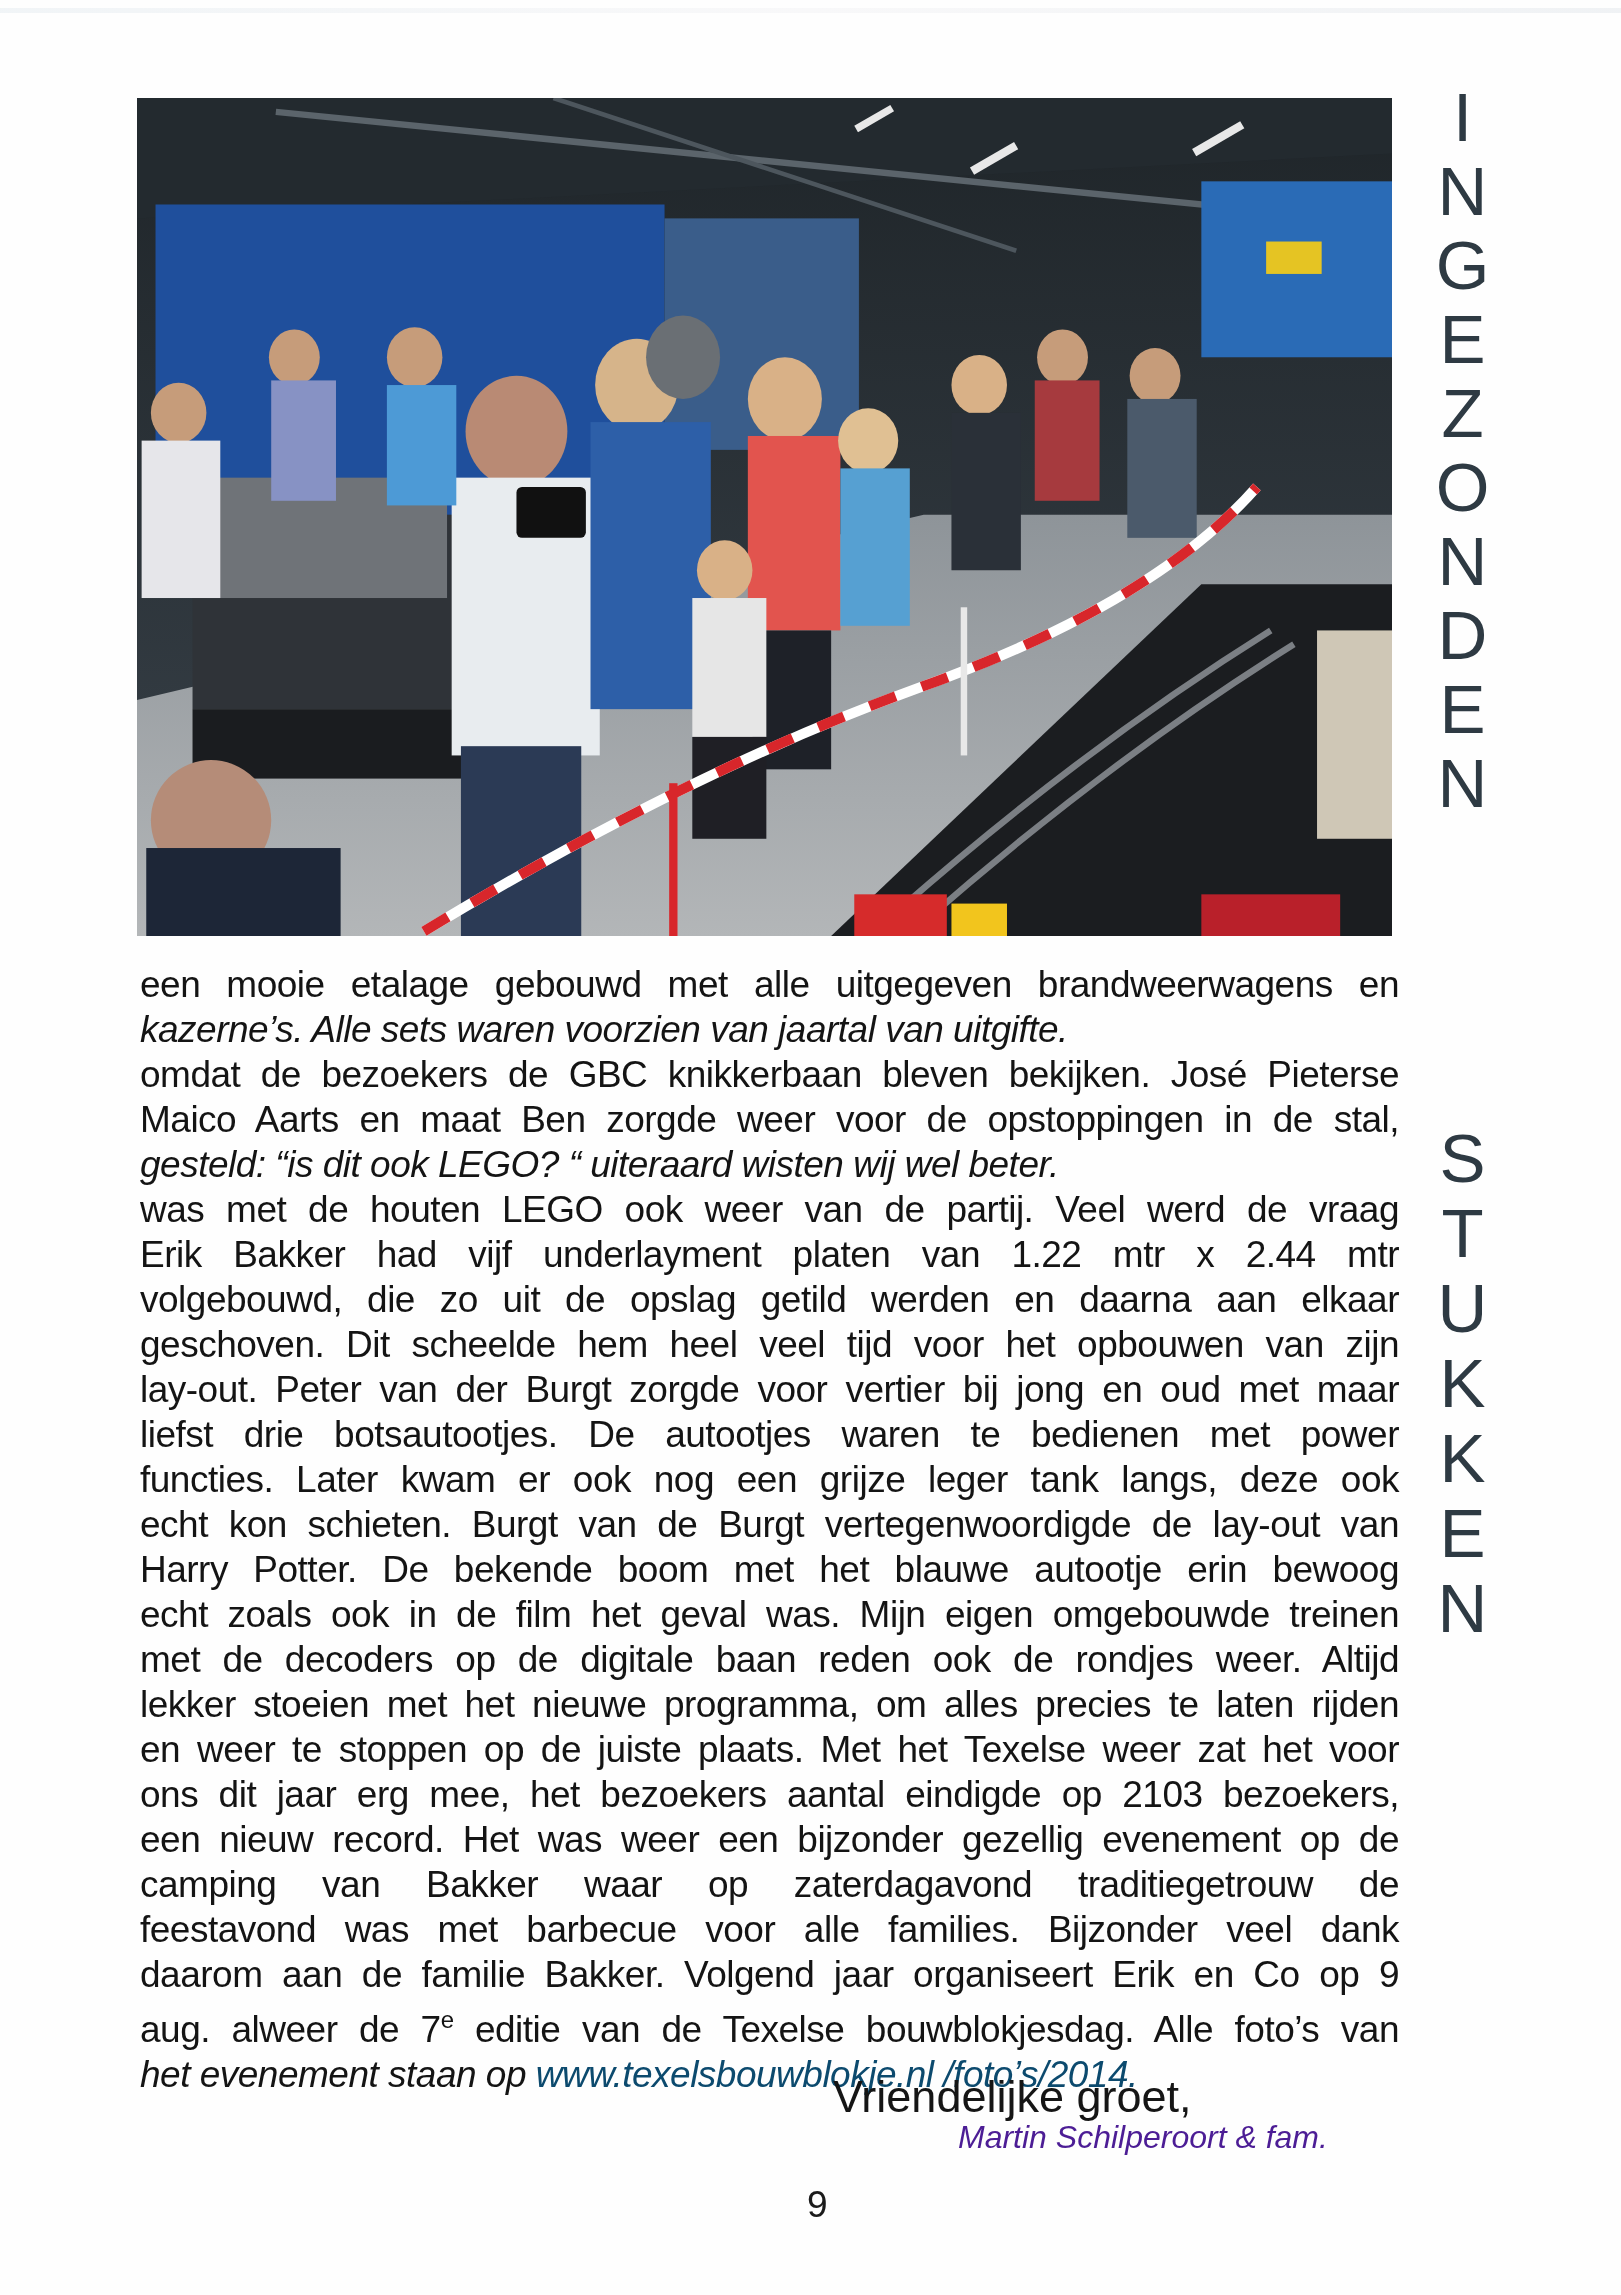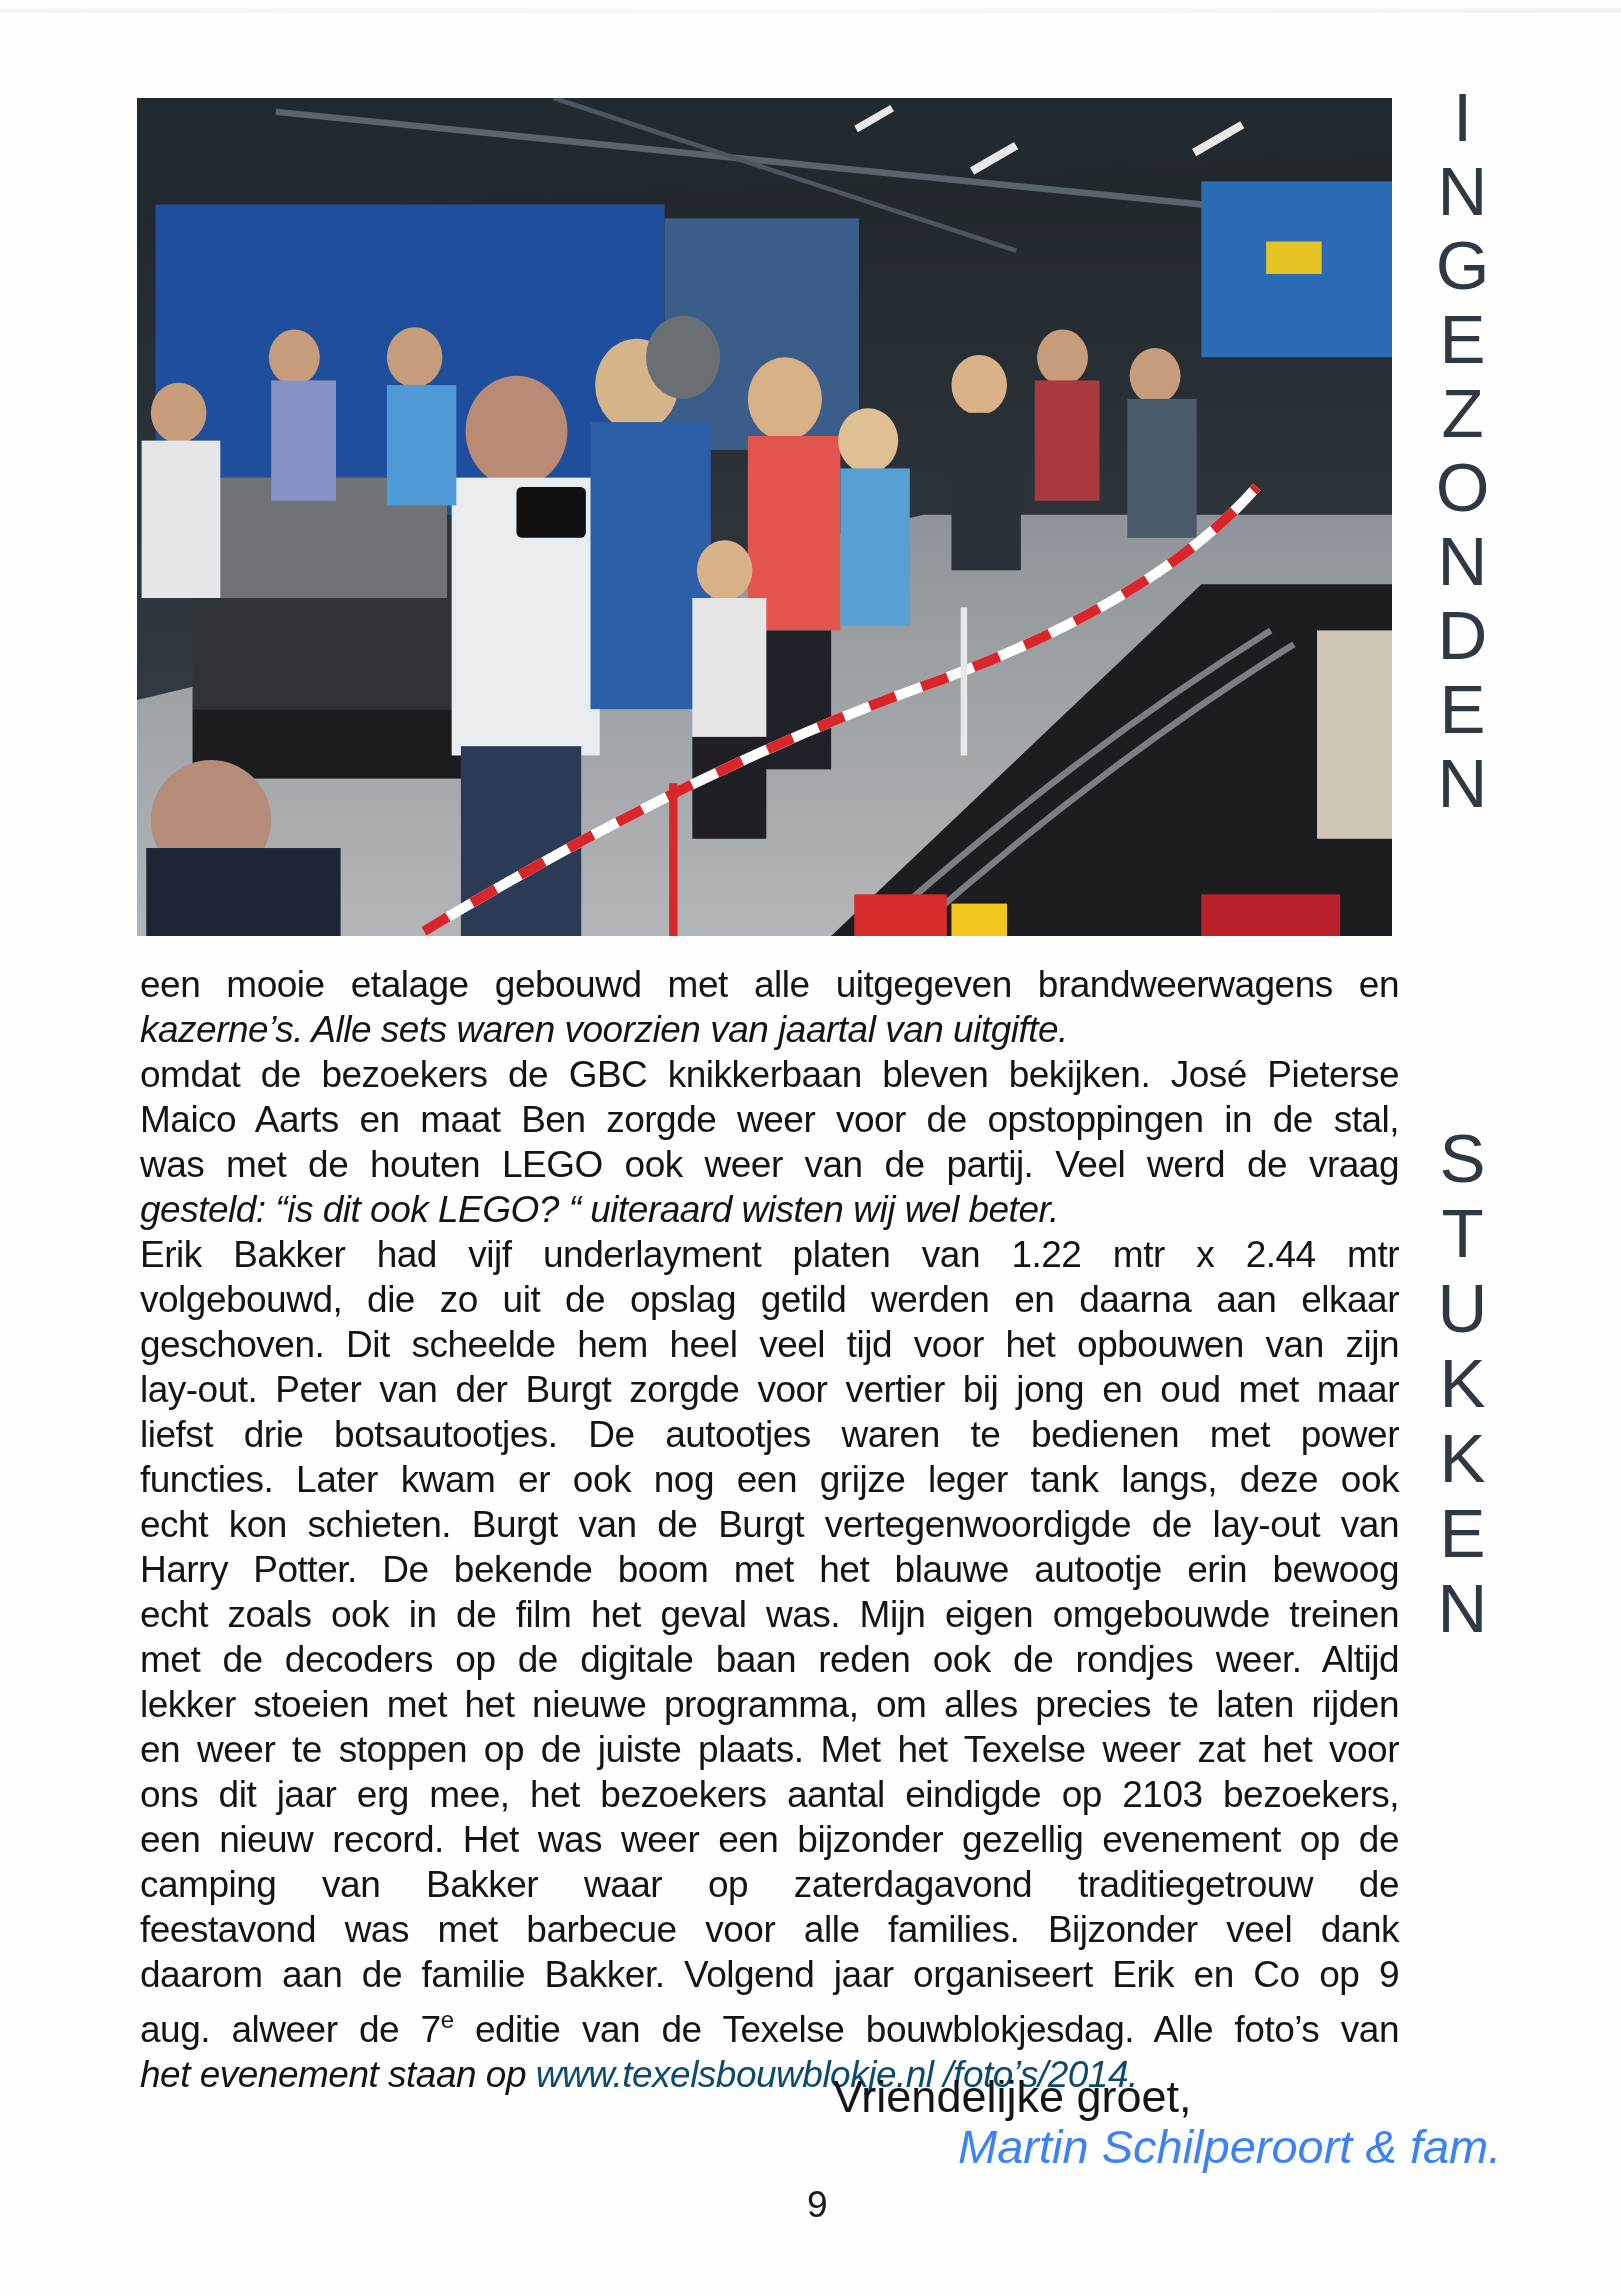--- a/index.html
+++ b/index.html
@@ -27,21 +27,21 @@
     font-stretch:condensed; letter-spacing:-0.5px; color:#141414;margin-top:18px;
   }
   .body-text .line { display:block; text-align:justify; text-align-last:justify; white-space:nowrap; }
   .body-text .line.last { text-align-last:left;font-style:italic; }
   .link { color:#0c4a6e; }
   .sup { font-size:24px; vertical-align:14px; }
   .greeting {
     position:absolute; left:833px; top:2071px; font-size:45px; color:#151515;
   }
   .signature {
-    position:absolute; left:958px; top:2119px; font-size:47px; font-style:italic; color:#3b82f6;
+    position:absolute; left:958px; top:2119px; font-size:32px; font-style:italic; color:#4c1d95;
   }
   .page-number {
     position:absolute; left:807px; top:2184px; font-size:37px; color:#1b1b1b;
   }
   .scan-edge {
     position:absolute; left:0; top:8.3px; width:1621px; height:4.6px;
     background:linear-gradient(90deg,#e8eef2,#f4f4f6,#e6eaee);
     opacity:.6;
   }
 </style>
@@ -153,22 +153,22 @@
   <span>K</span>
   <span>E</span>
   <span>N</span>
 </div>
 
 <div class="body-text">
   <span class="line">een mooie etalage gebouwd met alle uitgegeven brandweerwagens en</span>
   <span class="line last">kazerne’s. Alle sets waren voorzien van jaartal van uitgifte.</span>
   <span class="line">omdat de bezoekers de GBC knikkerbaan bleven bekijken. José Pieterse</span>
   <span class="line">Maico Aarts en maat Ben zorgde weer voor de opstoppingen in de stal,</span>
+  <span class="line last">gesteld: “is dit ook LEGO? “ uiteraard wisten wij wel beter.</span>
   <span class="line">was met de houten LEGO ook weer van de partij. Veel werd de vraag</span>
-  <span class="line last">gesteld: “is dit ook LEGO? “ uiteraard wisten wij wel beter.</span>
   <span class="line">Erik Bakker had vijf underlayment platen van 1.22 mtr x 2.44 mtr</span>
   <span class="line">volgebouwd, die zo uit de opslag getild werden en daarna aan elkaar</span>
   <span class="line">geschoven. Dit scheelde hem heel veel tijd voor het opbouwen van zijn</span>
   <span class="line">lay-out. Peter van der Burgt zorgde voor vertier bij jong en oud met maar</span>
   <span class="line">liefst drie botsautootjes. De autootjes waren te bedienen met power</span>
   <span class="line">functies. Later kwam er ook nog een grijze leger tank langs, deze ook</span>
   <span class="line">echt kon schieten. Burgt van de Burgt vertegenwoordigde de lay-out van</span>
   <span class="line">Harry Potter. De bekende boom met het blauwe autootje erin bewoog</span>
   <span class="line">echt zoals ook in de film het geval was. Mijn eigen omgebouwde treinen</span>
   <span class="line">met de decoders op de digitale baan reden ook de rondjes weer. Altijd</span>

